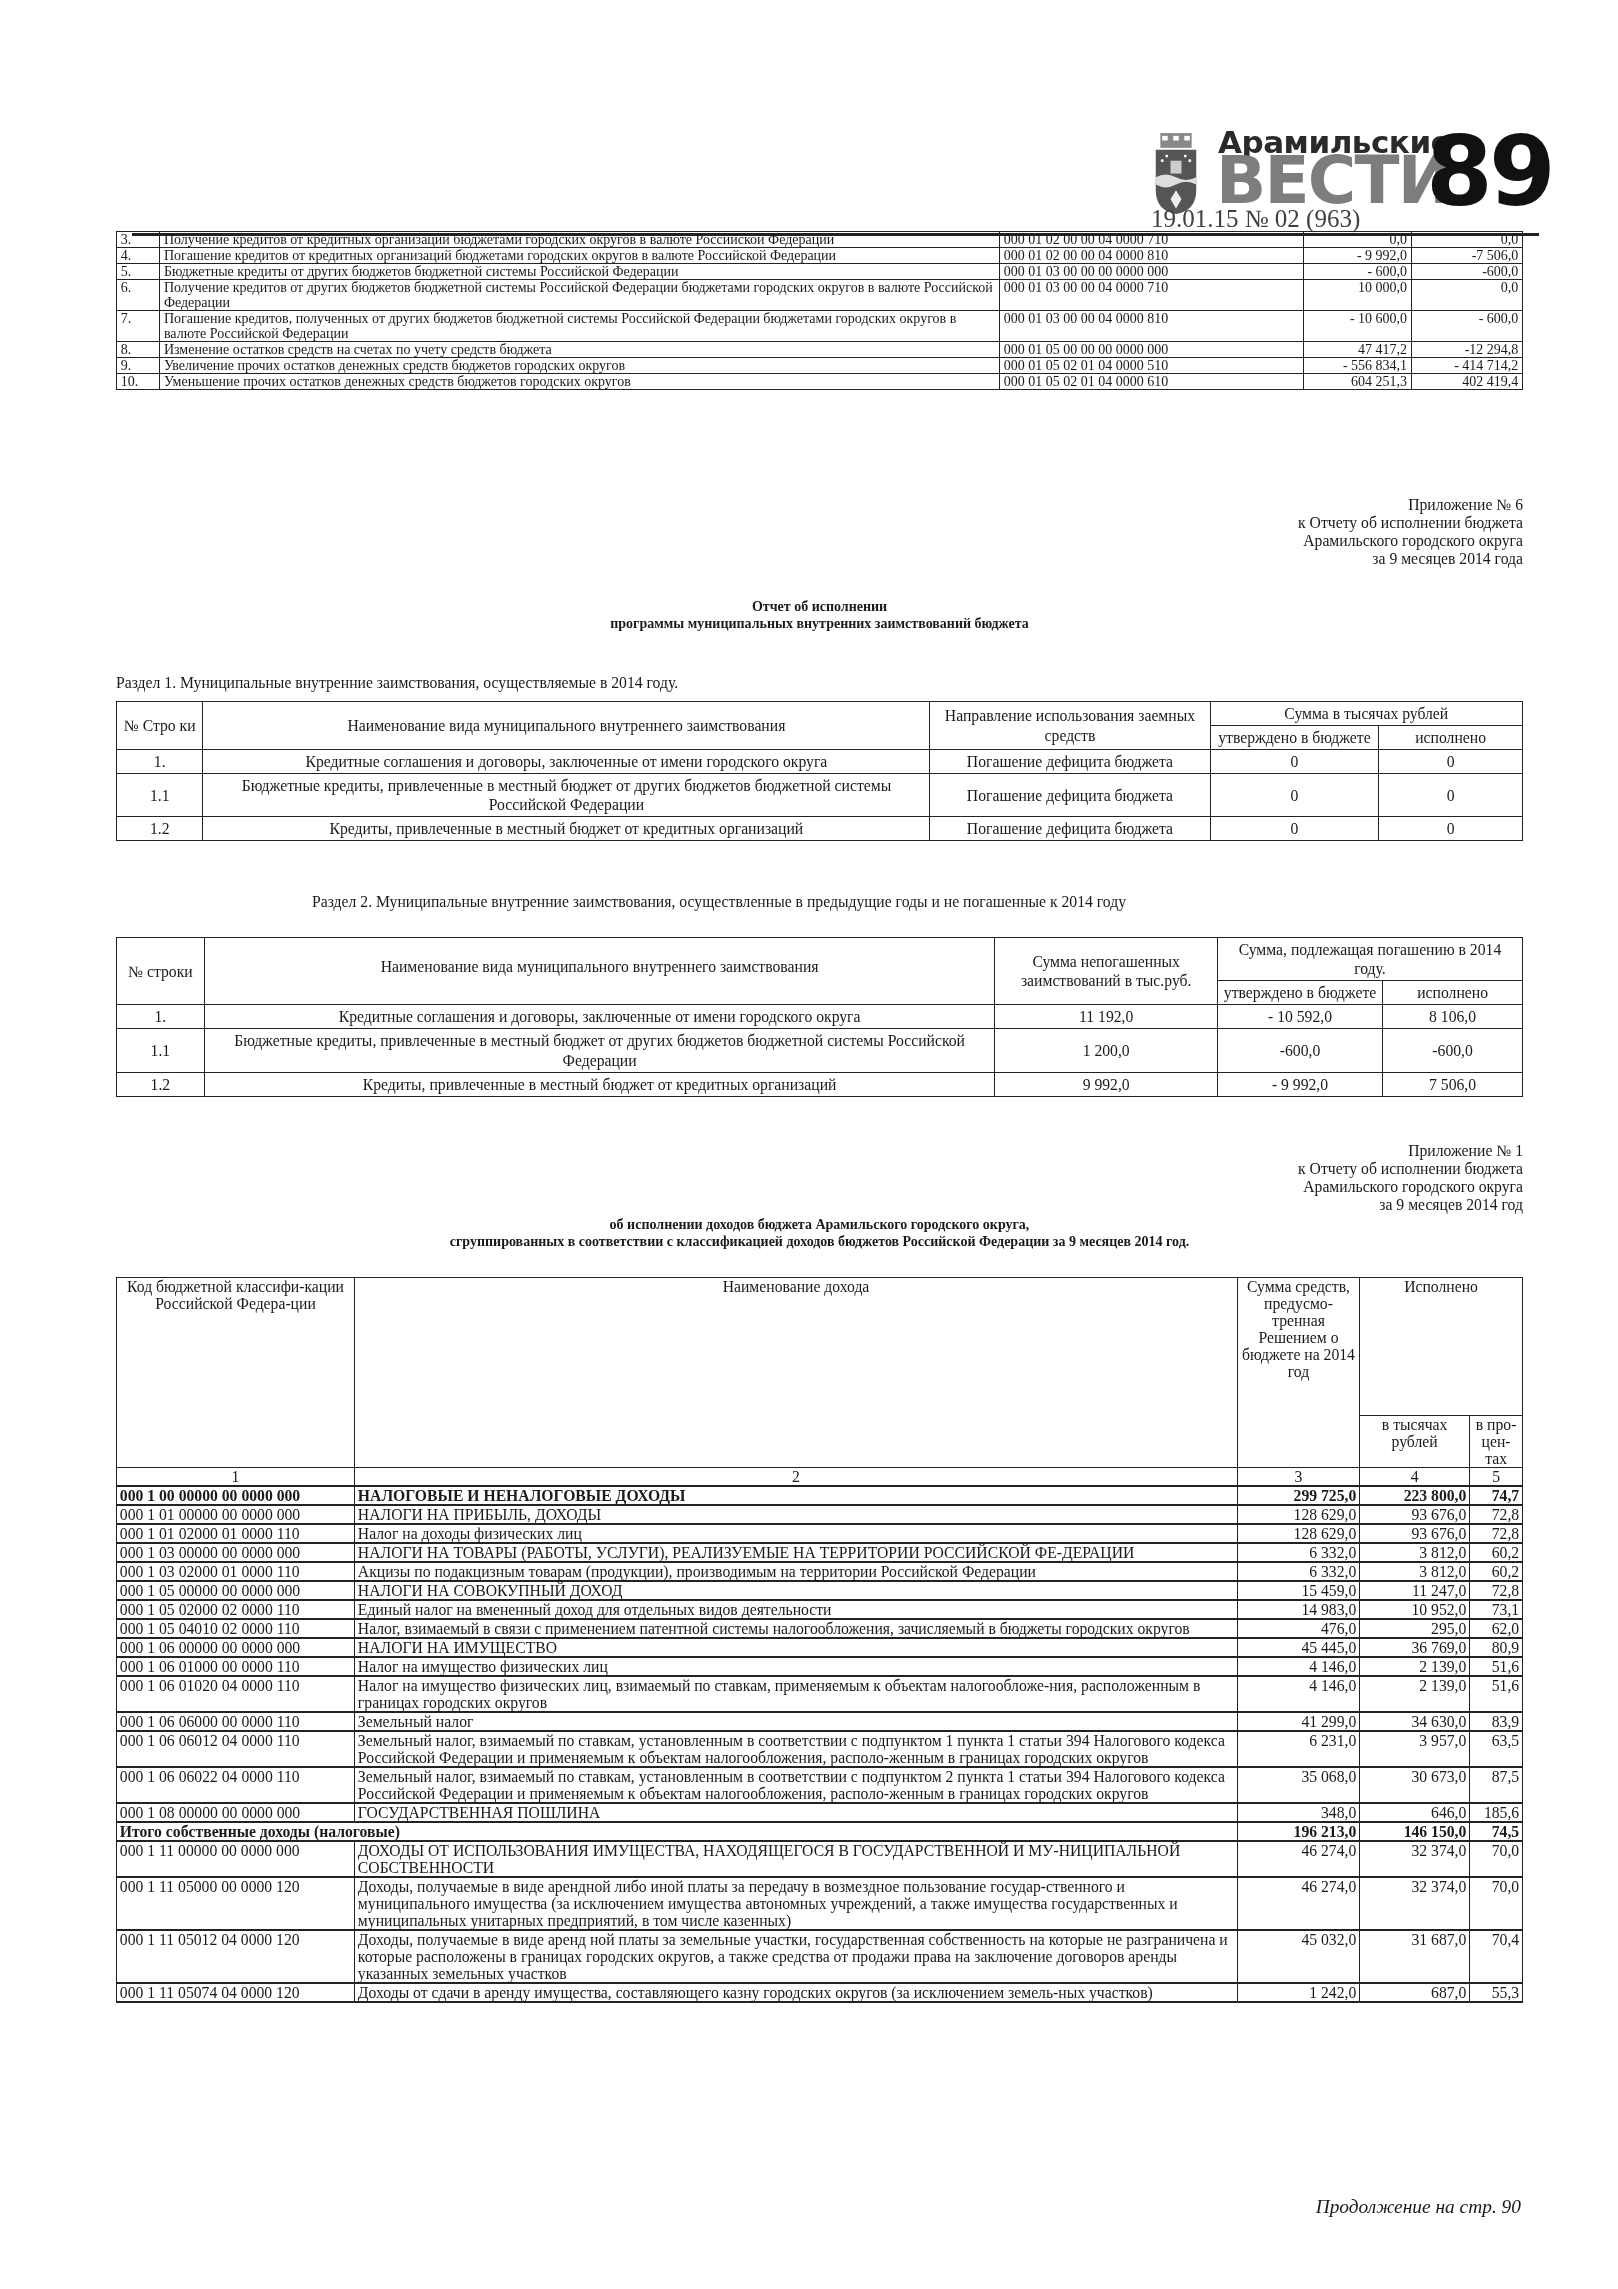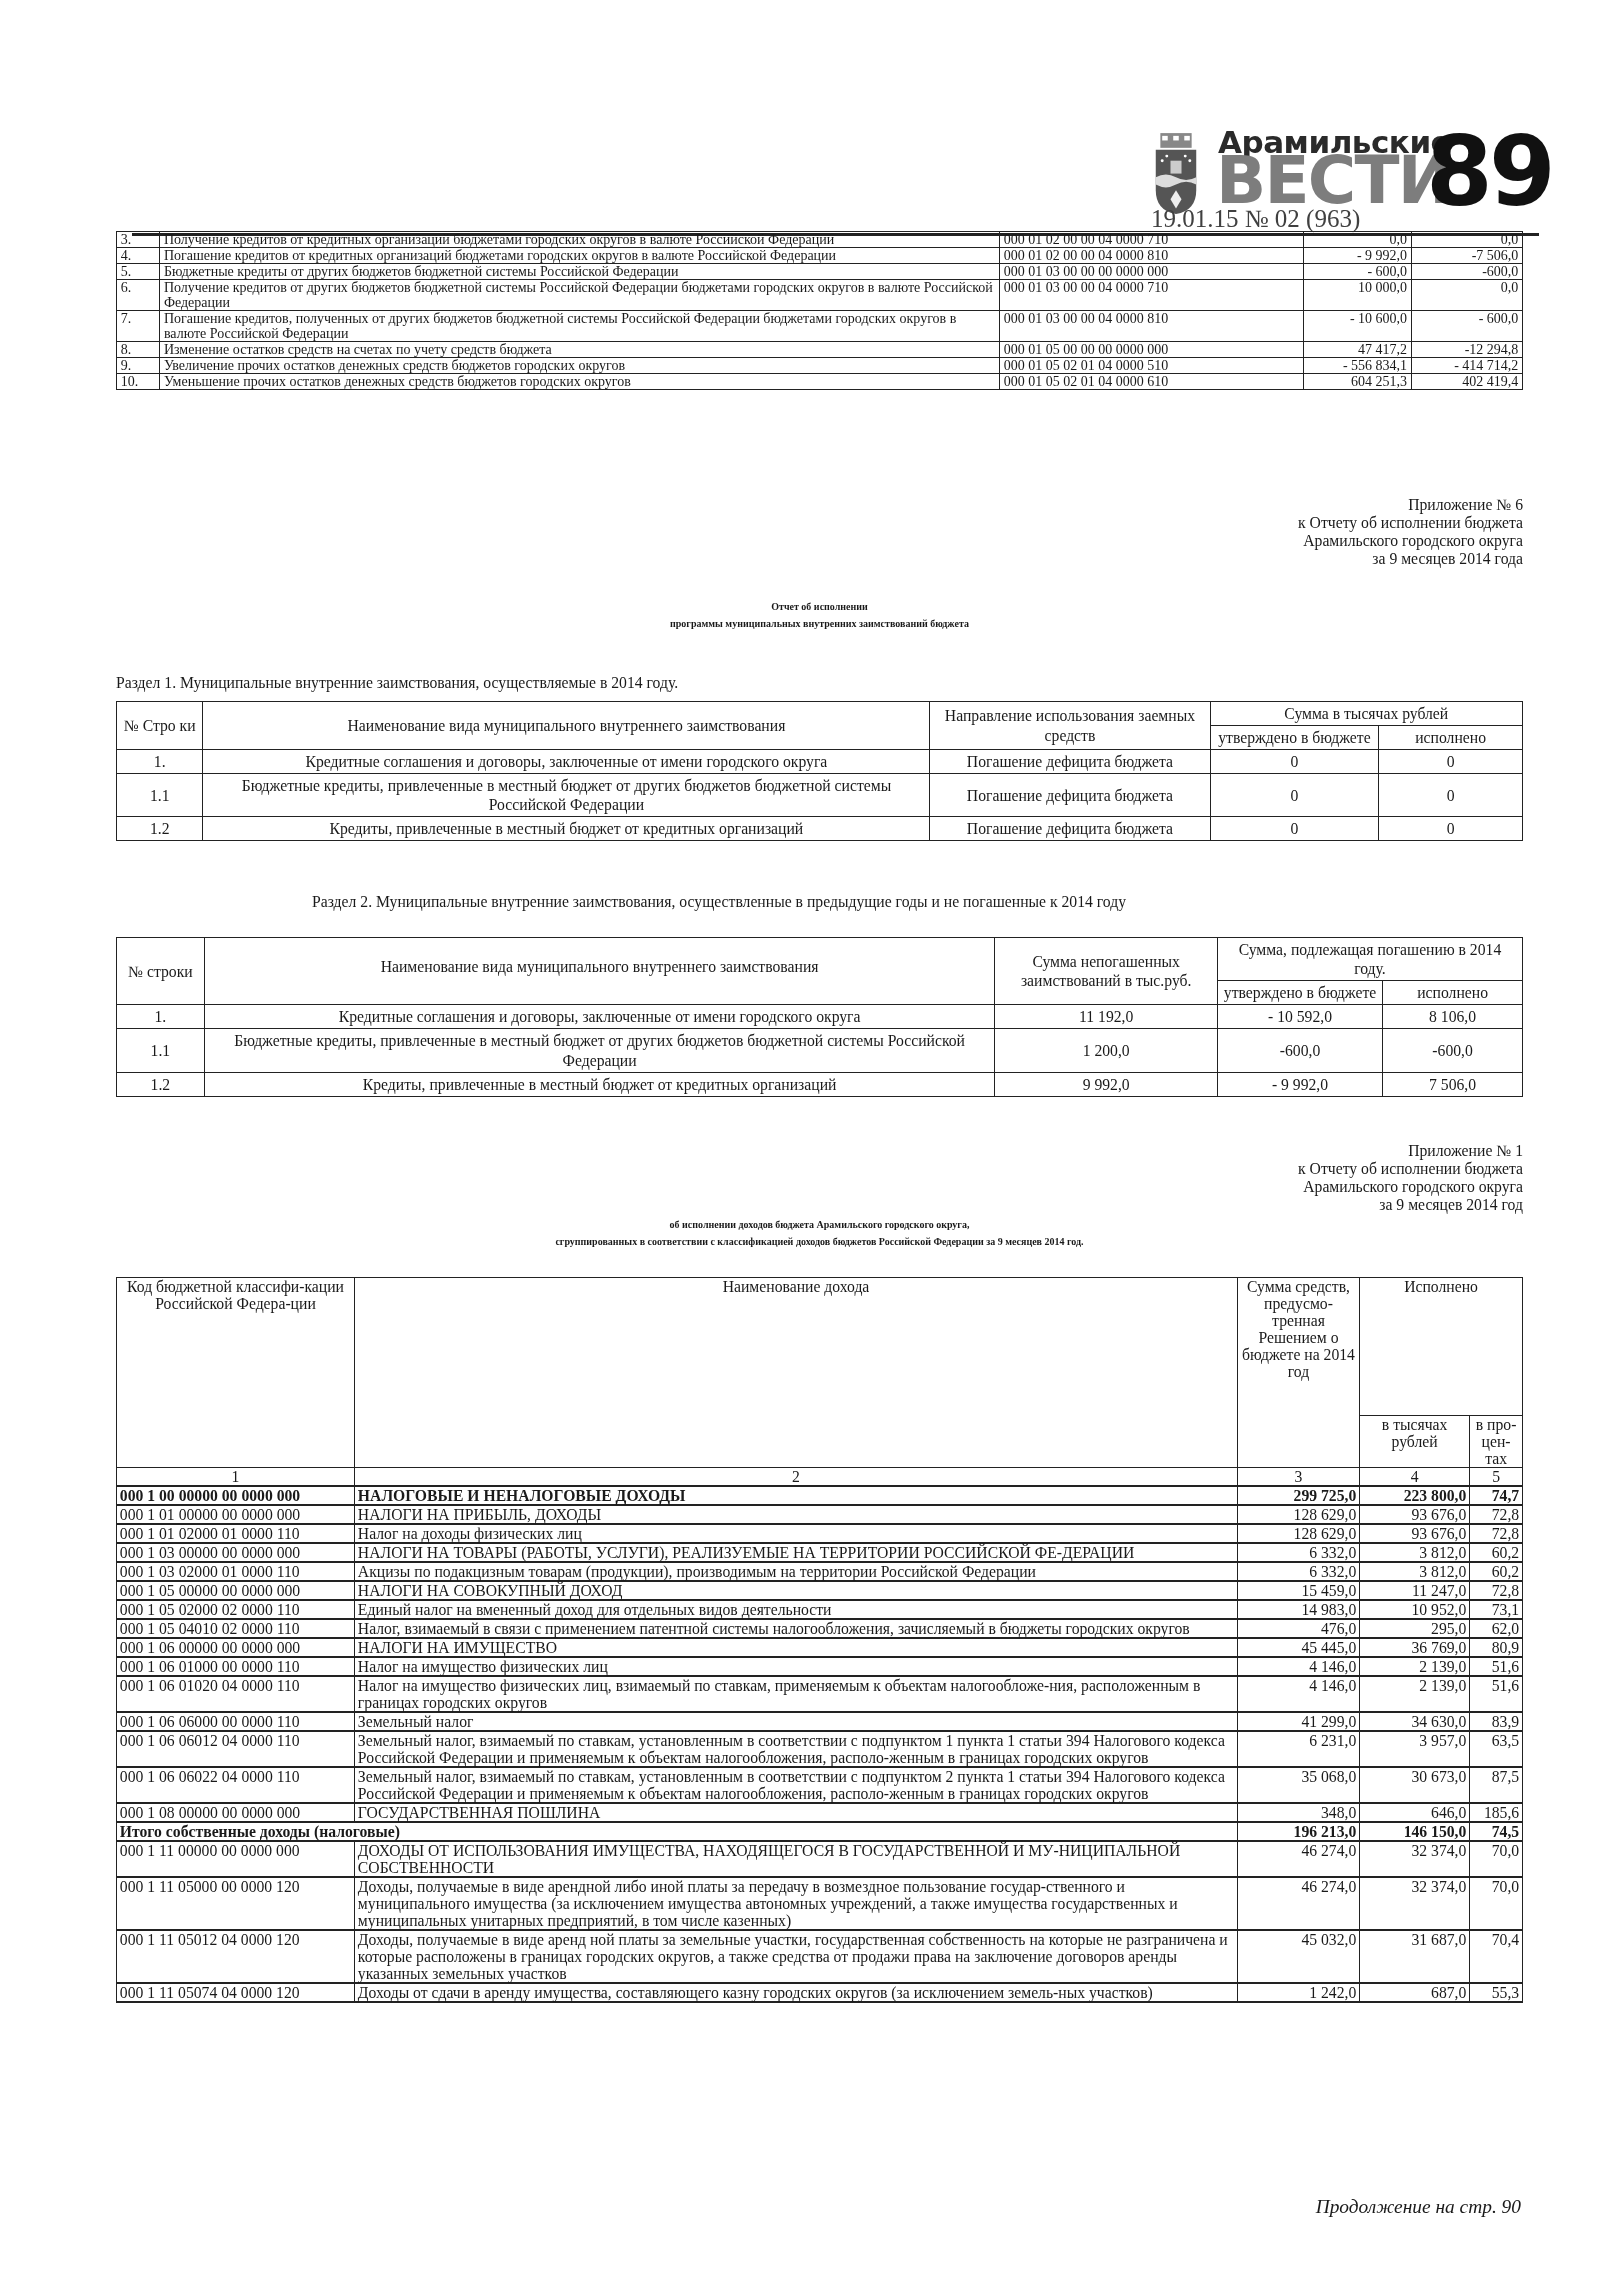--- a/index.html
+++ b/index.html
@@ -24,21 +24,21 @@
   .t-top { left: 116px; top: 231px; width: 1407px; font-size: 14px; line-height: 15px; }
   .t-top td { border-width: 1.4px; }
   .t-top .c-num { width: 42px; }
   .t-top .c-name { width: 816px; }
   .t-top .c-code { width: 295px; }
   .t-top .c-v1 { width: 105px; text-align: right; }
   .t-top .c-v2 { width: 108px; text-align: right; }
 
   
   .annex { position: absolute; right: 96px; text-align: right; font-size: 15.7px; line-height: 18px; }
-  .title-block { position: absolute; left: 116px; width: 1407px; text-align: center; font-weight: bold; font-size: 10px; line-height: 17px; }
+  .title-block { position: absolute; left: 116px; width: 1407px; text-align: center; font-weight: bold; font-size: 14px; line-height: 17px; }
   .sec-label { position: absolute; font-size: 15.7px; }
 
   .t-sec1 { left: 116px; top: 701px; width: 1407px; font-size: 15.7px; line-height: 19.4px; }
   .t-sec1 td { text-align: center; vertical-align: middle; padding: 1.8px 3.7px; }
   .t-sec2 { left: 116px; top: 937px; width: 1407px; font-size: 15.7px; line-height: 19.4px; }
   .t-sec2 td { text-align: center; vertical-align: middle; padding: 1.8px 3.7px; }
 
   .t-inc { left: 116px; top: 1277px; width: 1407px; font-size: 15.7px; line-height: 17px; }
   .t-inc td { border-width: 1.7px; padding: 0 2.8px; }
   .t-inc .c1 { width: 239px; white-space: nowrap; margin-top: 25px; }

